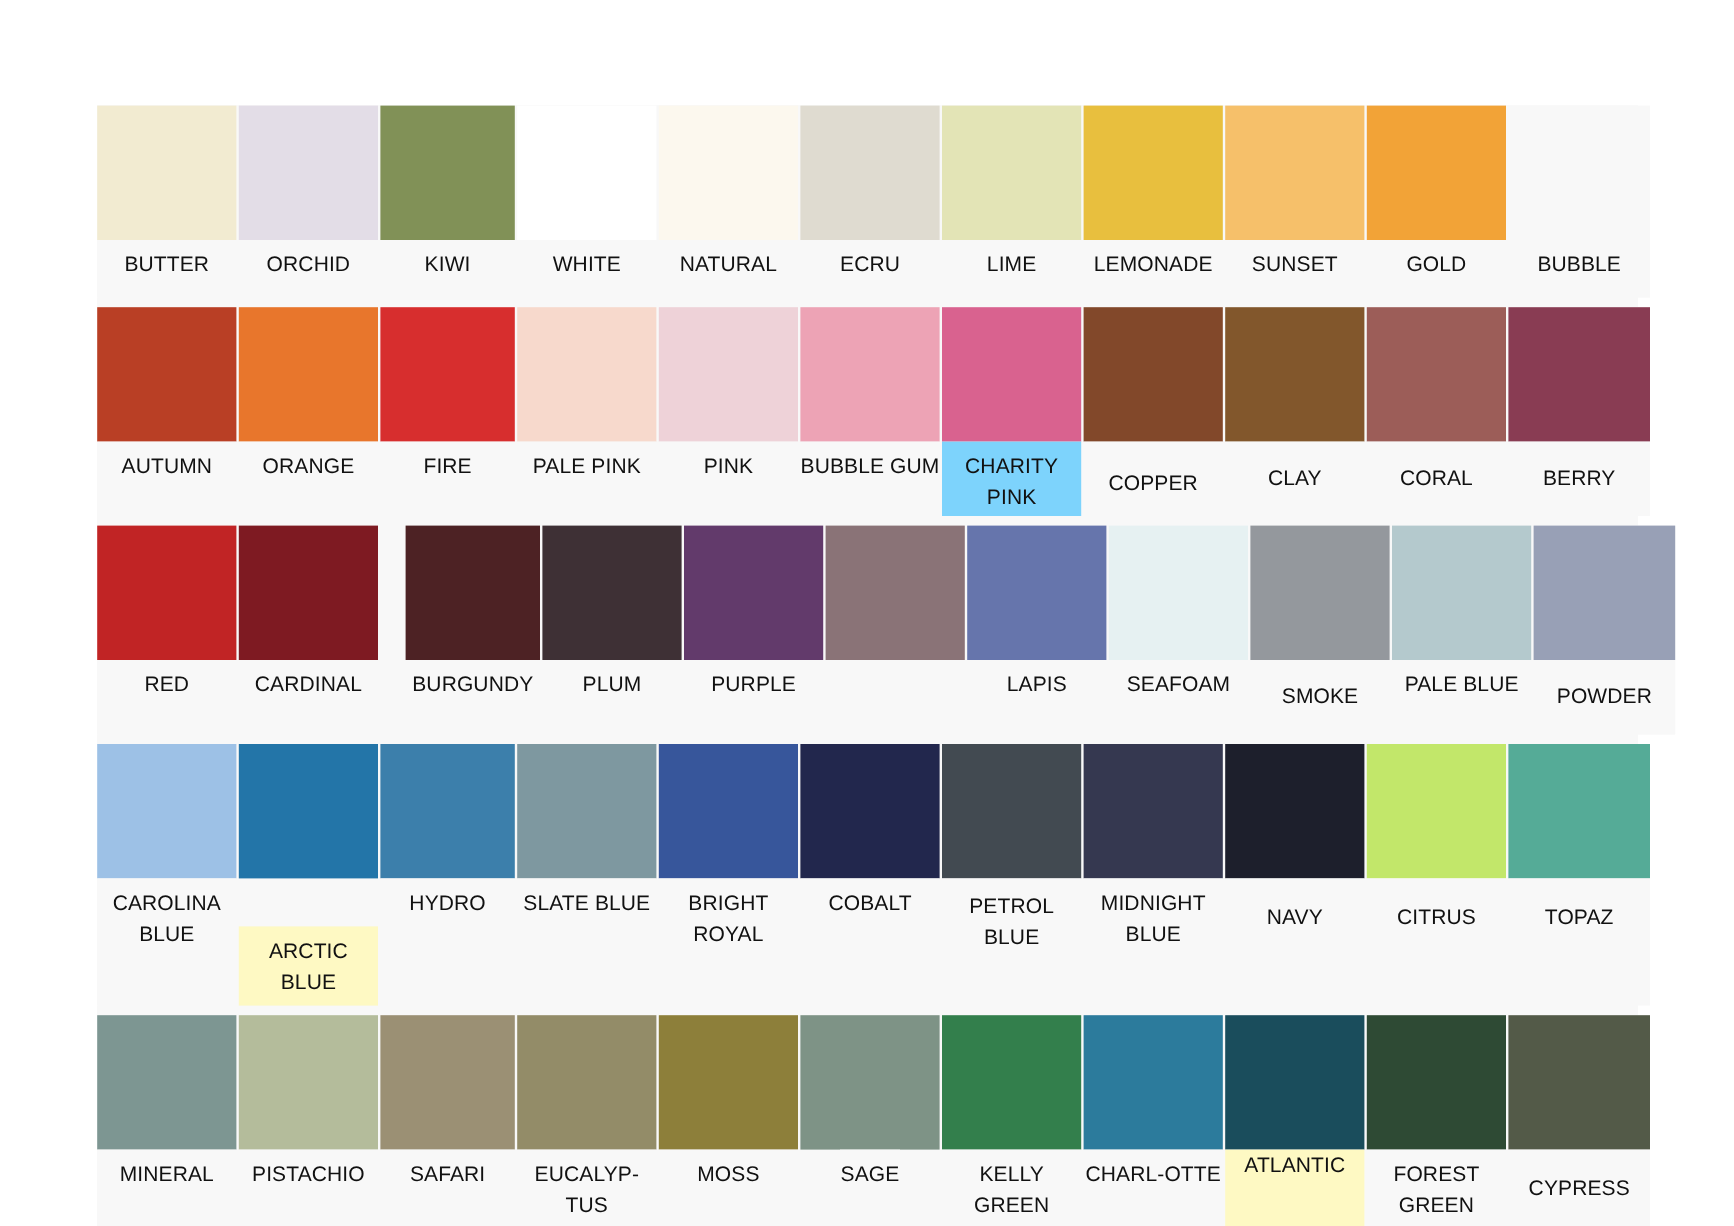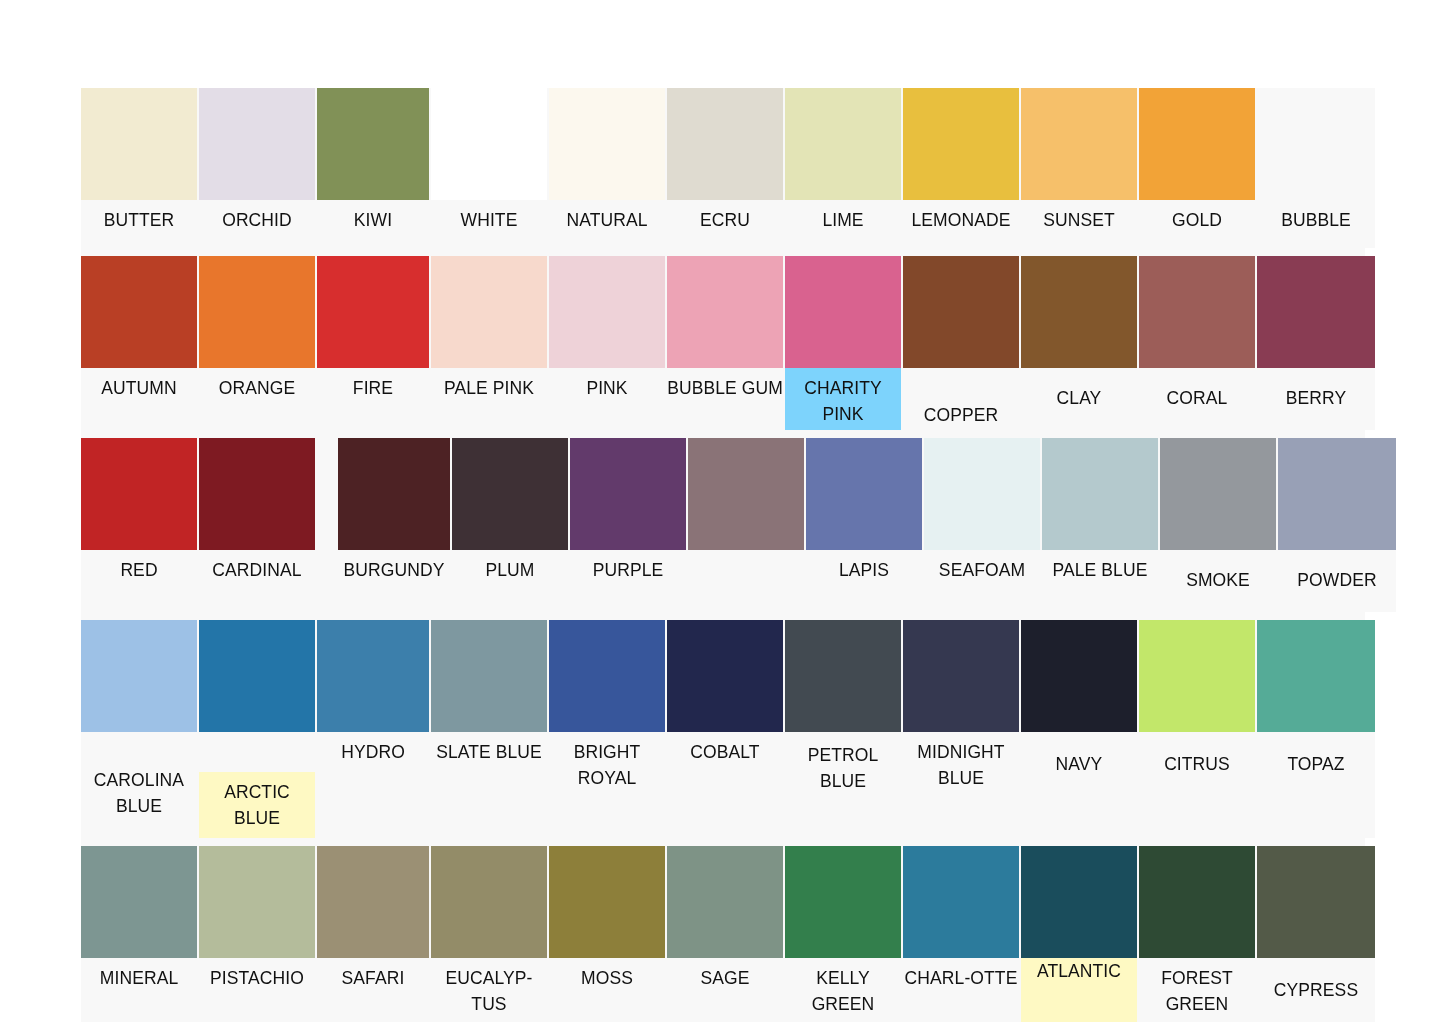--- a/index.html
+++ b/index.html
@@ -175,21 +175,21 @@
         </div>
       </div>
       <div class="swatch-cell" style="width: 118px; flex: 0 0 118px;">
         <div class="swatch-chip" title="CHARITY PINK" style="background: rgb(217, 98, 143);"></div>
         <div style="height: 62px; display: flex; flex-direction: column; background: #7dd3fc; justify-content: flex-start;">
           <div class="swatch-label">CHARITY PINK</div>
         </div>
       </div>
       <div class="swatch-cell" style="width: 118px; flex: 0 0 118px;">
         <div class="swatch-chip" title="COPPER" style="background: rgb(130, 72, 42);"></div>
-        <div style="height: 62px; display: flex; flex-direction: column; background: rgb(248, 248, 248); justify-content: flex-end;">
+        <div style="height: 62px; display: flex; flex-direction: column; background: rgb(248, 248, 248); justify-content: center;">
           <div class="swatch-label">COPPER</div>
         </div>
       </div>
       <div class="swatch-cell" style="width: 118px; flex: 0 0 118px;">
         <div class="swatch-chip" title="CLAY" style="background: rgb(130, 87, 44);"></div>
         <div style="height: 62px; display: flex; flex-direction: column; background: rgb(248, 248, 248); justify-content: center;">
           <div class="swatch-label" style="padding-top: 0px;">CLAY</div>
         </div>
       </div>
       <div class="swatch-cell" style="width: 118px; flex: 0 0 118px;">
@@ -246,41 +246,41 @@
           <div class="swatch-label">LAPIS</div>
         </div>
       </div>
       <div class="swatch-cell" style="width: 118px; flex: 0 0 118px;">
         <div class="swatch-chip" title="SEAFOAM" style="background: rgb(230, 241, 242);"></div>
         <div style="height: 62px; display: flex; flex-direction: column; background: rgb(248, 248, 248); justify-content: flex-start;">
           <div class="swatch-label">SEAFOAM</div>
         </div>
       </div>
       <div class="swatch-cell" style="width: 118px; flex: 0 0 118px;">
+        <div class="swatch-chip" title="SMOKE" style="background: rgb(148, 152, 157);"></div>
+        <div style="height: 62px; display: flex; flex-direction: column; background: rgb(248, 248, 248); justify-content: center;">
+          <div class="swatch-label" style="padding-top: 0px;">SMOKE</div>
+        </div>
+      </div>
+      <div class="swatch-cell" style="width: 118px; flex: 0 0 118px;">
         <div class="swatch-chip" title="PALE BLUE" style="background: rgb(180, 201, 205);"></div>
         <div style="height: 62px; display: flex; flex-direction: column; background: rgb(248, 248, 248); justify-content: flex-start;">
           <div class="swatch-label">PALE BLUE</div>
-        </div>
-      </div>
-      <div class="swatch-cell" style="width: 118px; flex: 0 0 118px;">
-        <div class="swatch-chip" title="SMOKE" style="background: rgb(148, 152, 157);"></div>
-        <div style="height: 62px; display: flex; flex-direction: column; background: rgb(248, 248, 248); justify-content: center;">
-          <div class="swatch-label" style="padding-top: 0px;">SMOKE</div>
         </div>
       </div>
       <div class="swatch-cell" style="width: 118px; flex: 0 0 118px;">
         <div class="swatch-chip" title="POWDER" style="background: rgb(152, 160, 182);"></div>
         <div style="height: 62px; display: flex; flex-direction: column; background: rgb(248, 248, 248); justify-content: center;">
           <div class="swatch-label" style="padding-top: 0px;">POWDER</div>
         </div>
       </div>
     </div>
     <div class="row-gap"></div>
     <div class="palette-row">
-      <div class="swatch-cell" style="width: 118px; flex: 0 0 118px; gap: 28px;">
+      <div class="swatch-cell" style="width: 118px; flex: 0 0 118px;">
         <div class="swatch-chip" title="CAROLINA BLUE" style="background: rgb(157, 193, 230);"></div>
         <div style="height: 66px; display: flex; flex-direction: column; background: rgb(248, 248, 248); justify-content: flex-start;">
           <div class="swatch-label">CAROLINA BLUE</div>
         </div>
       </div>
       <div class="swatch-cell" style="width: 118px; flex: 0 0 118px;">
         <div class="swatch-chip" title="ARCTIC BLUE" style="background: rgb(35, 117, 168);"></div>
         <div style="height: 66px; display: flex; flex-direction: column; background: #fef9c3; justify-content: flex-start; margin-top: 40px;">
           <div class="swatch-label">ARCTIC BLUE</div>
         </div>

